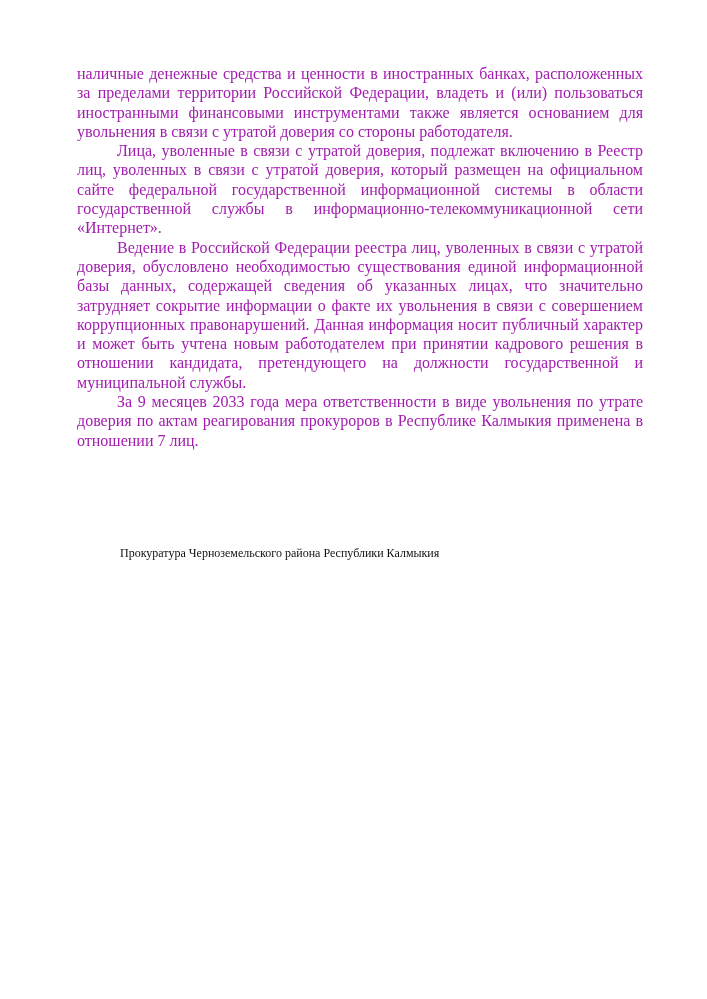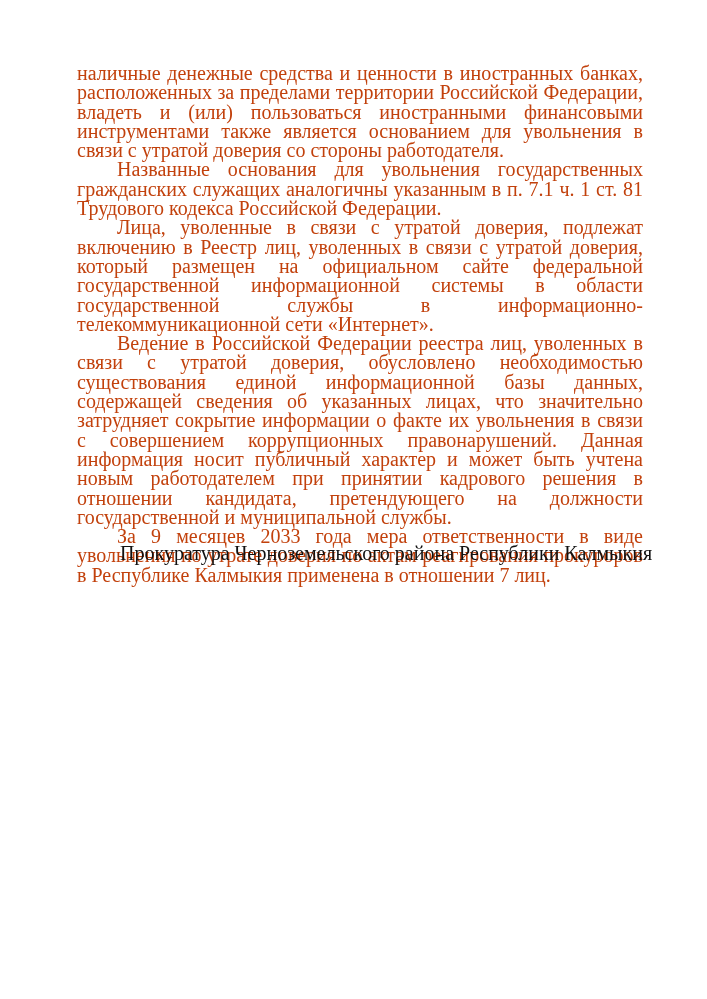--- a/index.html
+++ b/index.html
@@ -12,49 +12,48 @@
       height: 999px;
       position: relative;
       overflow: hidden;
     }
     .page {
       position: absolute;
       left: 77px;
       top: 64px;
       width: 566px;
       font-family: "Liberation Serif", "DejaVu Serif", serif;
-      font-size: 20px;
+      font-size: 16px;
       line-height: 19.3px;
-      color: #c2410c;
+      color: #a21caf;
     }
     .para {
       margin: 0;
       text-align: justify;
       text-indent: 40px;
       hyphens: none;
     }
     .para.no-indent {
       text-indent: 0;
     }
     .signature {
       margin: 0;
       position: absolute;
       left: 120px;
       top: 544px;
       font-family: "Liberation Serif", "DejaVu Serif", serif;
-      font-size: 20px;
+      font-size: 12px;
       line-height: 19.3px;
       color: #111111;
       white-space: nowrap;
     }
   </style>
 </head>
 <body>
 
 <div class="page">
   <p class="para no-indent">наличные денежные средства и ценности в иностранных банках, расположенных за пределами территории Российской Федерации, владеть и (или) пользоваться иностранными финансовыми инструментами также является основанием для увольнения в связи с утратой доверия со стороны работодателя.</p>
-  <p class="para">Названные основания для увольнения государственных гражданских служащих аналогичны указанным в п. 7.1 ч. 1 ст. 81 Трудового кодекса Российской Федерации.</p>
   <p class="para">Лица, уволенные в связи с утратой доверия, подлежат включению в Реестр лиц, уволенных в связи с утратой доверия, который размещен на официальном сайте федеральной государственной информационной системы в области государственной службы в информационно-телекоммуникационной сети «Интернет».</p>
   <p class="para">Ведение в Российской Федерации реестра лиц, уволенных в связи с утратой доверия, обусловлено необходимостью существования единой информационной базы данных, содержащей сведения об указанных лицах, что значительно затрудняет сокрытие информации о факте их увольнения в связи с совершением коррупционных правонарушений. Данная информация носит публичный характер и может быть учтена новым работодателем при принятии кадрового решения в отношении кандидата, претендующего на должности государственной и муниципальной службы.</p>
   <p class="para">За 9 месяцев 2033 года мера ответственности в виде увольнения по утрате доверия по актам реагирования прокуроров в Республике Калмыкия применена в отношении 7 лиц.</p>
 </div>
 
 <p class="signature">Прокуратура Черноземельского района Республики Калмыкия</p>
 
 </body></html>

